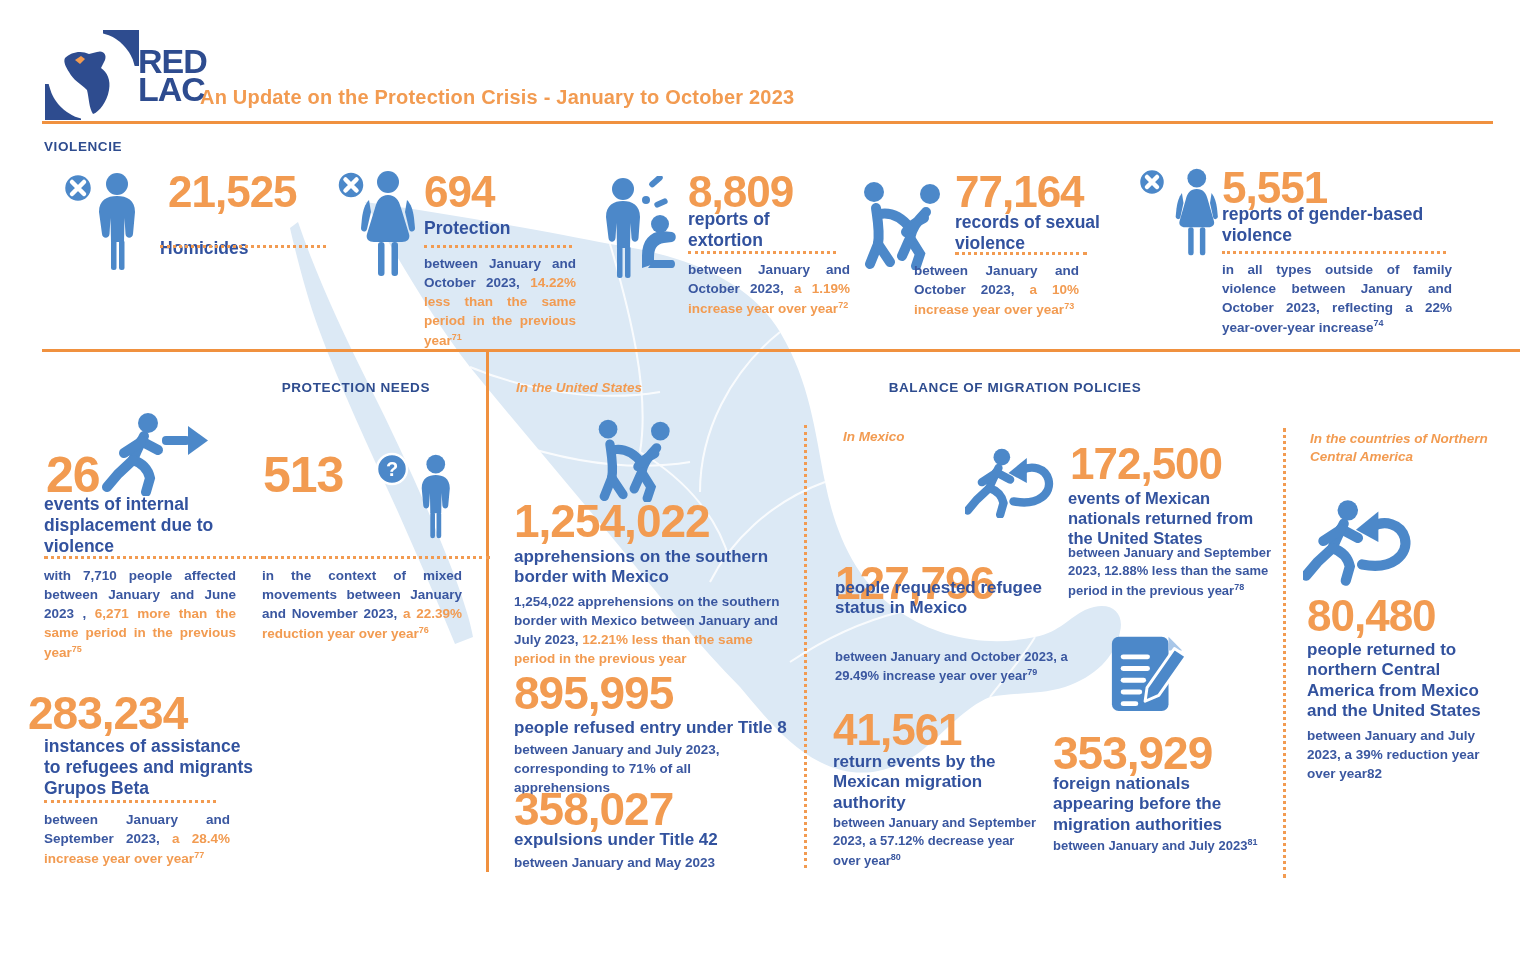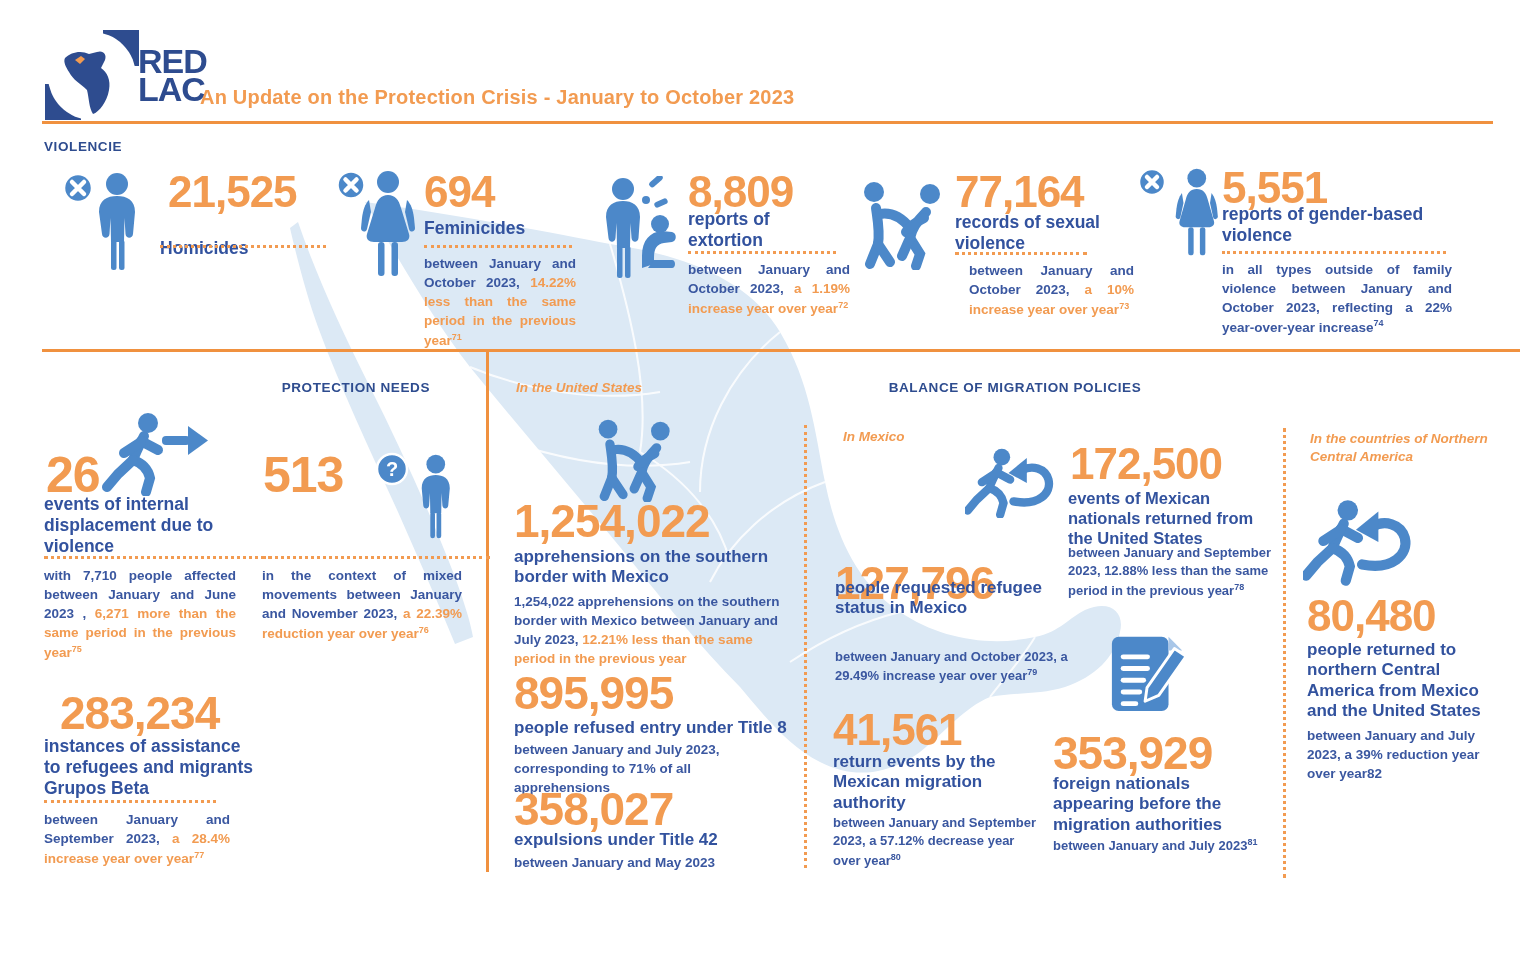--- a/index.html
+++ b/index.html
@@ -106,21 +106,21 @@
         <rect x="42" y="72" width="6.5" height="34" rx="3"></rect>
           <rect x="55.5" y="72" width="6.5" height="34" rx="3"></rect>
       </g>
       <g>
         <circle cx="15" cy="15" r="13.5" fill="#4C88C9" stroke="#ffffff" stroke-width="2.5"></circle>
         <path d="M9.5,9.5 L20.5,20.5 M20.5,9.5 L9.5,20.5" stroke="#ffffff" stroke-width="4.5" stroke-linecap="round"></path>
       </g>
     </svg>
   </div>
   <div class="abs num n44" style="left:424px;top:170px;">694</div>
-  <div class="abs lbl" style="left:424px;top:218px;width:170px;">Feminicides</div>
+  <div class="abs lbl" style="left:424px;top:218px;width:170px;">Protection</div>
   <div class="abs dotted" style="left:424px;top:245px;width:148px;"></div>
   <div class="abs para" style="left:424px;top:254px;width:152px;"><span>between January and October 2023, </span><span class="o"><span>14.22% less than the same period in the previous year</span><sup>71</sup></span></div>
 
   <div class="abs" style="left:596px;top:176px;">
     <svg width="90" height="106" viewBox="0 0 90 106">
       <g class="ic">
         <circle cx="27" cy="13" r="11"></circle>
         <path d="M10,41 C10,29 18,25 27,25 C36,25 44,29 44,41 L42.5,62 C42,67 36,67 35.5,62 L34.5,47 L34,72 L21,72 L20.5,47 L19.5,62 C19,67 13,67 12.5,62 Z"></path>
         <rect x="21" y="70" width="5.5" height="32" rx="2.5"></rect>
           <rect x="29" y="70" width="5.5" height="32" rx="2.5"></rect>
@@ -152,21 +152,21 @@
       </g>
       <g class="ic">
           <circle cx="12" cy="12" r="10"></circle>
           <circle cx="68" cy="14" r="10"></circle>
         </g>
     </svg>
   </div>
   <div class="abs num n44" style="left:955px;top:170px;">77,164</div>
   <div class="abs lbl" style="left:955px;top:212px;width:150px;">records of sexual violence</div>
   <div class="abs dotted" style="left:955px;top:252px;width:132px;"></div>
-  <div class="abs para" style="left:969px;top:261px;width:165px;"><span>between January and October 2023, </span><span class="o"><span>a 10% increase year over year</span><sup>73</sup></span></div>
+  <div class="abs para" style="left:914px;top:261px;width:165px;"><span>between January and October 2023, </span><span class="o"><span>a 10% increase year over year</span><sup>73</sup></span></div>
 
   <div class="abs" style="left:1138px;top:168px;">
     <svg width="84" height="92" viewBox="0 0 84 92">
       <g class="ic" transform="translate(26,0) scale(0.78)">
         <circle cx="42" cy="13" r="12"></circle>
         <path d="M42,27 C50,27 54,32 56,40 L64,68 C65.5,73 62,76 57,76 L27,76 C22,76 18.5,73 20,68 L28,40 C30,32 34,27 42,27 Z"></path>
         <path d="M23,32 C19,37 17,44 16,52 L15,62 C14.8,66 20,67 21,63 L25,45 Z"></path>
         <path d="M61,32 C65,37 67,44 68,52 L69,62 C69.2,66 64,67 63,63 L59,45 Z"></path>
         <rect x="31" y="76" width="7" height="36" rx="3"></rect>
           <rect x="46" y="76" width="7" height="36" rx="3"></rect>
@@ -221,21 +221,21 @@
       </g>
       <g>
         <circle cx="17" cy="17" r="15" fill="#4C88C9" stroke="#ffffff" stroke-width="2.5"></circle>
         <text x="17" y="24" text-anchor="middle" font-family="Liberation Sans,sans-serif" font-size="20" font-weight="bold" fill="#ffffff">?</text>
       </g>
     </svg>
   </div>
   <div class="abs dotted" style="left:262px;top:556px;width:228px;"></div>
   <div class="abs para" style="left:262px;top:566px;width:200px;"><span>in the context of mixed movements between January and November 2023, </span><span class="o"><span>a 22.39% reduction year over year</span><sup>76</sup></span></div>
 
-  <div class="abs num n46" style="left:60px;top:690px;">283,234</div>
+  <div class="abs num n46" style="left:28px;top:690px;">283,234</div>
   <div class="abs lbl" style="left:44px;top:736px;width:210px;">instances of assistance to refugees and migrants  Grupos Beta</div>
   <div class="abs dotted" style="left:44px;top:800px;width:172px;"></div>
   <div class="abs para" style="left:44px;top:810px;width:186px;"><span>between January and September 2023, </span><span class="o"><span>a 28.4% increase year over year</span><sup>77</sup></span></div>
 
   <div class="abs sec-head" style="left:860px;top:380px;width:310px;text-align:center;">BALANCE OF MIGRATION POLICIES</div>
 
   <div class="abs collbl" style="left:516px;top:379px;">In the United States</div>
   <div class="abs" style="left:596px;top:418px;">
     <svg width="82" height="84" viewBox="0 0 86 90">
       <g fill="none" stroke="#4C88C9" stroke-width="10" stroke-linecap="round">

